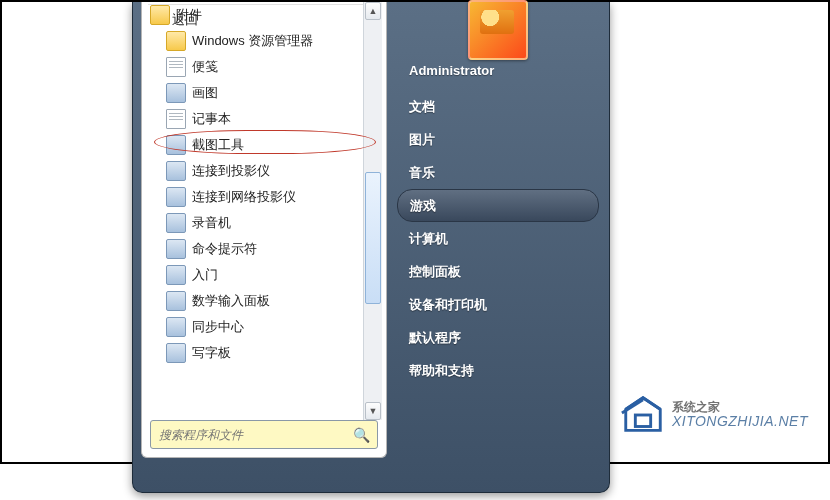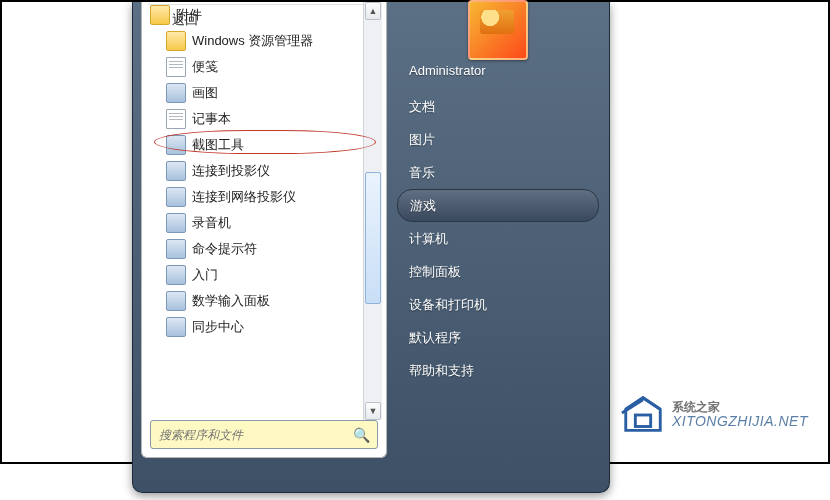--- a/index.html
+++ b/index.html
@@ -26,21 +26,21 @@
   .ellipse{position:absolute;left:8px;top:128px;width:220px;height:22px;border:1px solid #c0392b;border-radius:50%/60%;pointer-events:none;}
   
   .search{position:absolute;left:8px;right:8px;bottom:8px;height:27px;background:#fef9c3;border:1px solid #8a98a7;border-radius:3px;display:flex;align-items:center;padding:0 6px;}
   .search input{flex:1;border:none;outline:none;font-style:italic;color:#888;font-size:12px;background:transparent;}
   .search .mag{color:#3a6ea5;font-size:14px;}
   
   .right-col{position:absolute;left:262px;top:0;right:8px;bottom:10px;color:#fff;}
   .avatar{position:absolute;left:50%;top:-2px;transform:translateX(-50%);width:56px;height:56px;border:2px solid rgba(255,255,255,.4);border-radius:4px;background:linear-gradient(135deg,#f7b733,#fc4a1a);box-shadow:0 1px 3px rgba(0,0,0,.4);}
   .avatar::after{content:"";position:absolute;left:10px;top:8px;width:34px;height:24px;background:radial-gradient(circle at 30% 30%,#ffe08a 0 30%,transparent 31%),linear-gradient(#f0a030,#e07010);border-radius:3px;}
   .r-items{position:absolute;left:0;right:0;top:48px;}
-  .r-item{height:33px;display:flex;align-items:center;padding:0 14px;cursor:default;font-size:13px;text-shadow:0 1px 1px rgba(0,0,0,.4);}
+  .r-item{height:33px;display:flex;align-items:center;padding:0 14px;cursor:default;font-size:13px;text-shadow:0 1px 1px rgba(0,0,0,.4);font-weight:bold;}
   .r-item.sel{background:linear-gradient(#606f82,#39485c);border:1px solid #2a3646;border-radius:15px;margin:0 2px;padding:0 12px;height:31px;}
   .r-item.admin{height:40px;}
   
   .wm{position:absolute;right:20px;bottom:24px;display:flex;align-items:center;color:#2a5fa3;}
   .wm svg{width:46px;height:46px;margin-right:6px;}
   .wm .big{font-size:12px;font-weight:bold;color:#737373;line-height:1;}
   .wm .small{font-size:14px;color:#5b7fa6;letter-spacing:.5px;font-style:italic;}
   
   .ic-folder{background:linear-gradient(#ffe9a8,#f7c94b);border:1px solid #d6a828;border-radius:2px;}
   .ic-app{background:linear-gradient(#dce7f3,#a8c1dd);border:1px solid #7c98b8;border-radius:2px;}
@@ -102,20 +102,24 @@
               <span class="ico ic-app"></span>
               <span class="lbl">入门</span>
             </div>
             <div class="item indent">
               <span class="ico ic-app"></span>
               <span class="lbl">数学输入面板</span>
             </div>
             <div class="item indent">
               <span class="ico ic-app"></span>
               <span class="lbl">同步中心</span>
+            </div>
+            <div class="item indent">
+              <span class="ico ic-app"></span>
+              <span class="lbl">写字板</span>
             </div>
             <div class="item indent"></div>
           </div>
 
         <div class="scroll">
           <div class="btn up">▲</div>
           <div class="thumb"></div>
           <div class="btn dn">▼</div>
         </div>
 

